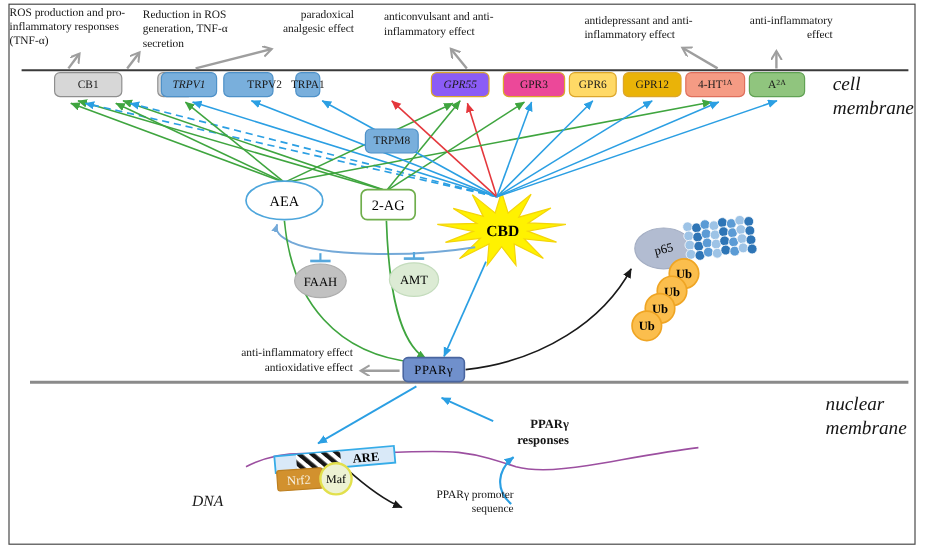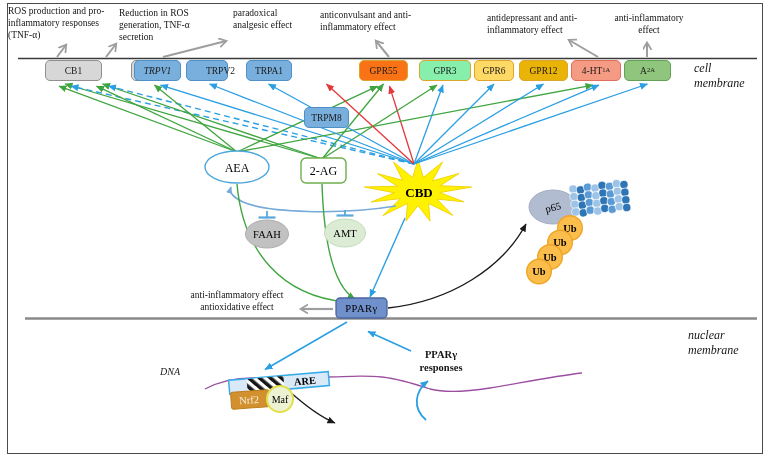--- a/index.html
+++ b/index.html
@@ -2,24 +2,24 @@
 <html><head>
 <meta charset="utf-8">
 <style>
   html,body{margin:0;padding:0;background:#fff;}
   .fig{position:relative;width:771px;height:463px;background:#ffffff;
        font-family:"Liberation Serif",serif;color:#1a1a1a;overflow:hidden;}
   .frame{position:absolute;left:7px;top:3px;width:756px;height:451px;
          border:1.5px solid #4a4a4a;box-sizing:border-box;}
   svg.layer{position:absolute;left:0;top:0;}
   .ann{position:absolute;font-size:9.5px;line-height:1.26;color:#151515;}
-  .ann.center{text-align:center;}
-  .ann.italic{font-style:italic;font-size:12px;}
+  .ann.center{text-align:right;}
+  .ann.italic{font-style:italic;font-size:16px;}
   .ann.bold{font-weight:bold;font-size:10.5px;}
-  .dna-label{position:absolute;font-style:italic;font-size:10px;}
+  .dna-label{position:absolute;font-style:italic;font-size:13px;margin-top:44px;}
   .receptor{position:absolute;top:60px;height:21px;border-radius:5px;
             display:flex;align-items:center;justify-content:center;
             font-size:9.5px;box-sizing:border-box;border:1.2px solid #888;}
   .receptor sub{font-size:6.5px;line-height:1;}
 </style>
 </head>
 <body>
 
 <div class="fig">
   <div class="frame"></div>
@@ -198,62 +198,63 @@
       </div>
       <div class="receptor" style="left: 87px; width: 31px; background: rgb(215, 215, 215); border-color: rgb(143, 143, 143); margin-left: 44px;">
         <span>CB2</span>
       </div>
       <div class="receptor" style="left: 134px; width: 47px; background: rgb(121, 175, 220); border-color: rgb(78, 145, 200); font-style: italic;">
         <span>TRPV1</span>
       </div>
       <div class="receptor" style="left: 186px; width: 42px; background: rgb(121, 175, 220); border-color: rgb(78, 145, 200); padding-left: 27px;">
         <span>TRPV2</span>
       </div>
-      <div class="receptor" style="left: 246px; width: 46px; background: rgb(121, 175, 220); border-color: rgb(78, 145, 200);">
+      <div class="receptor" style="left: 246px; width: 21px; background: rgb(121, 175, 220); border-color: rgb(78, 145, 200);">
         <span>TRPA1</span>
       </div>
       <div class="receptor" style="left: 304px; width: 45px; background: rgb(121, 175, 220); border-color: rgb(78, 145, 200); margin-top: 47px;">
         <span>TRPM8</span>
       </div>
-      <div class="receptor" style="left: 359px; width: 49px; background: #f97316; border-color: rgb(220, 166, 43);">
+      <div class="receptor" style="left: 359px; width: 49px; background: #8b5cf6; border-color: rgb(220, 166, 43); font-style: italic;">
         <span>GPR55</span>
       </div>
-      <div class="receptor" style="left: 419px; width: 52px; background: #86efac; border-color: rgb(220, 166, 43);">
+      <div class="receptor" style="left: 419px; width: 52px; background: #ec4899; border-color: rgb(220, 166, 43);">
         <span>GPR3</span>
       </div>
       <div class="receptor" style="left: 474px; width: 40px; background: rgb(255, 217, 102); border-color: rgb(220, 166, 43);">
         <span>GPR6</span>
       </div>
       <div class="receptor" style="left: 519px; width: 49px; background: #eab308; border-color: rgb(220, 166, 43);">
         <span>GPR12</span>
       </div>
       <div class="receptor" style="left: 571px; width: 50px; background: rgb(245, 155, 132); border-color: rgb(223, 111, 92);">
         <span>4-HT</span>
         <sub>1A</sub>
       </div>
       <div class="receptor" style="left: 624px; width: 47px; background: rgb(144, 197, 126); border-color: rgb(97, 162, 84);">
         <span>A</span>
         <sub>2A</sub>
       </div>
     </div>
 
   <div class="ann" style="left:119px;top:8px;width:93px;">Reduction in ROS generation,  TNF-α secretion</div>
   <div class="ann" style="left:8px;top:6px;width:100px;">ROS production and pro-inflammatory responses (TNF-α)</div>
-  <div class="ann" style="left:233px;top:8px;width:62px;">paradoxical analgesic effect</div>
+  <div class="ann" style="left:233px;top:8px;width:62px;text-align:right;">paradoxical analgesic effect</div>
   <div class="ann" style="left:320px;top:10px;width:93px;">anticonvulsant and anti-inflammatory effect</div>
   <div class="ann" style="left:487px;top:13px;width:99px;">antidepressant and anti-inflammatory effect</div>
   <div class="ann center" style="left:604px;top:13px;width:90px;">anti-inflammatory effect</div>
 
   <div class="ann italic" style="left:694px;top:61px;width:62px;">cell membrane</div>
   <div class="ann italic" style="left:688px;top:328px;width:66px;">nuclear membrane</div>
   <div class="dna-label" style="left:160px;top:366px;">DNA</div>
 
   <div class="ann center" style="left:180px;top:290px;width:114px;">
     <div>anti-inflammatory effect</div>
     <div>antioxidative effect</div>
   </div>
 
   <div class="ann center bold" style="left:408px;top:348px;width:66px;">
     <div>PPARγ</div>
     <div>responses</div>
   </div>
 
+  <div class="ann center" style="left:340px;top:408px;width:88px;">PPARγ promoter sequence</div>
 </div>
 
 </body></html>

